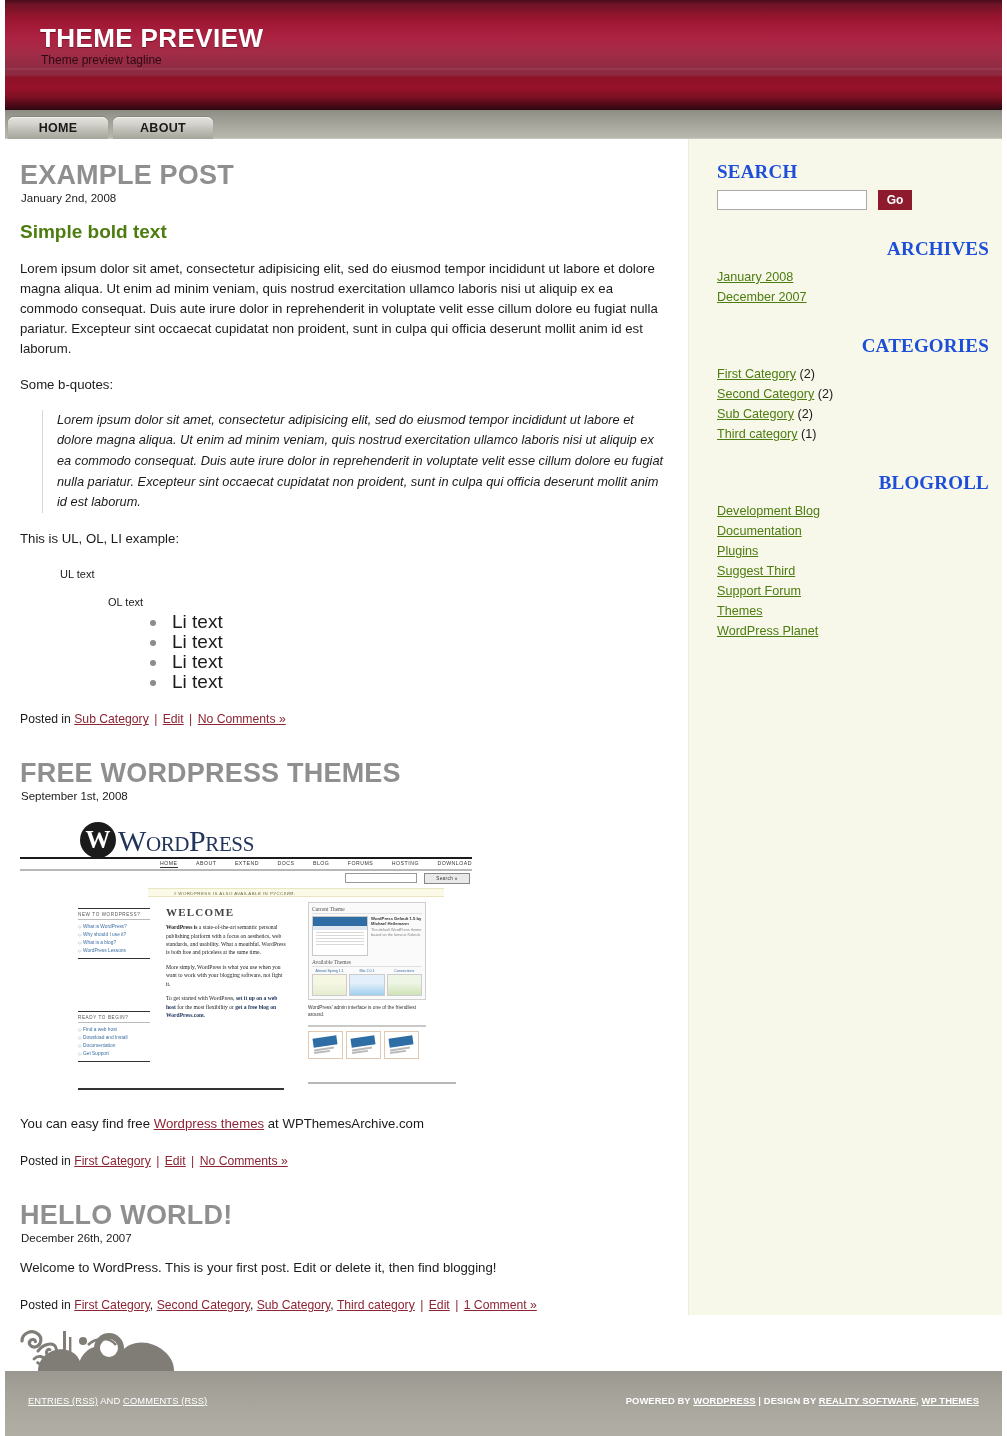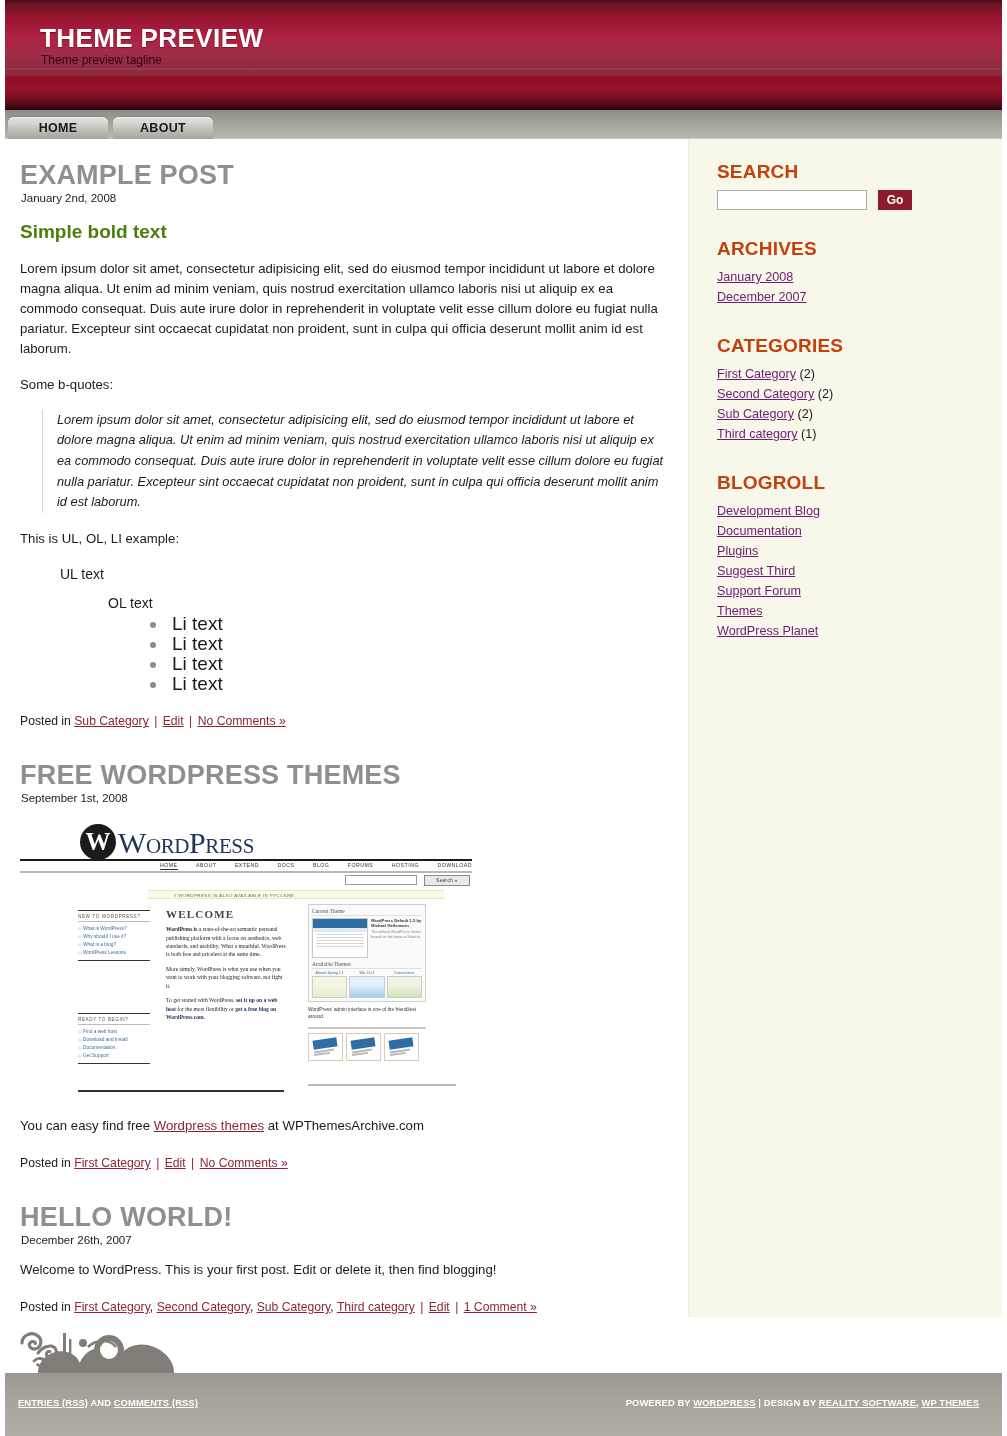--- a/index.html
+++ b/index.html
@@ -218,21 +218,21 @@
     position: absolute;
     left: 0;
     top: 8px;
     width: 6px;
     height: 6px;
     border-radius: 50%;
     background: #8c8c8c;
   }
   .ul-text, .ol-text {
     line-height: 20px;
-    font-size: 14px;
+    font-size: 11px;
   }
 
   .post-meta {
     margin: 18px 0 0 0;
     font-size: 12.2px;
     color: #1b1b1b;
   }
   .post-meta a, .post-body a {
     color: #8d2433;
     text-decoration: underline;
@@ -488,23 +488,24 @@
   }
 
   
   .side-sec { padding: 0 18px 0 28px; }
   .side-title {
     margin: 0 0 7px 0;
     font-size: 19px;
     font-weight: bold;
     letter-spacing: 0.2px;
     text-transform: uppercase;
-    color: #c2410c;
-  }
-  .side-title.spaced { margin-top: 28px; }
+    color: #1d4ed8;
+    font-family: Liberation Serif, serif;
+  }
+  .side-title.spaced { margin-top: 28px; text-align: right; }
   .search-row { display: flex; align-items: stretch; }
   #search-input {
     width: 150px;
     height: 20px;
     border: 1px solid #a9a9a9;
     background: #ffffff;
     font-family: "Liberation Sans", sans-serif;
     font-size: 12px;
     padding: 0 3px;
     box-sizing: border-box;
@@ -528,44 +529,44 @@
     list-style: none;
     margin: 0;
     padding: 0;
   }
   ul.side-list li {
     font-size: 12.6px;
     line-height: 20px;
     color: #1b1b1b;
   }
   ul.side-list a {
-    color: #701a75;
+    color: #4d7c0f;
     text-decoration: underline;
   }
   .cat-count { color: #1b1b1b; }
 
   
   #flowers {
     position: relative;
     height: 56px;
     background: #ffffff;
     overflow: hidden;
   }
   #flowers svg { position: absolute; left: 8px; bottom: 0; }
   #footer {
     position: relative;
     height: 110px;
     background: linear-gradient(to bottom, #9a9890 0%, #a5a39a 22%, #adaba2 48%, #b1afa6 75%, #b4b2a9 100%);
   }
   .footer-left {
     position: absolute;
-    left: 18px;
+    left: 28px;
     top: 24px;
     font-size: 9.4px;
-    font-weight: bold;
+    font-weight: normal;
     letter-spacing: 0.1px;
     color: #ffffff;
     text-transform: uppercase;
   }
   .footer-right {
     position: absolute;
     right: 28px;
     top: 24px;
     font-size: 9.4px;
     font-weight: bold;

